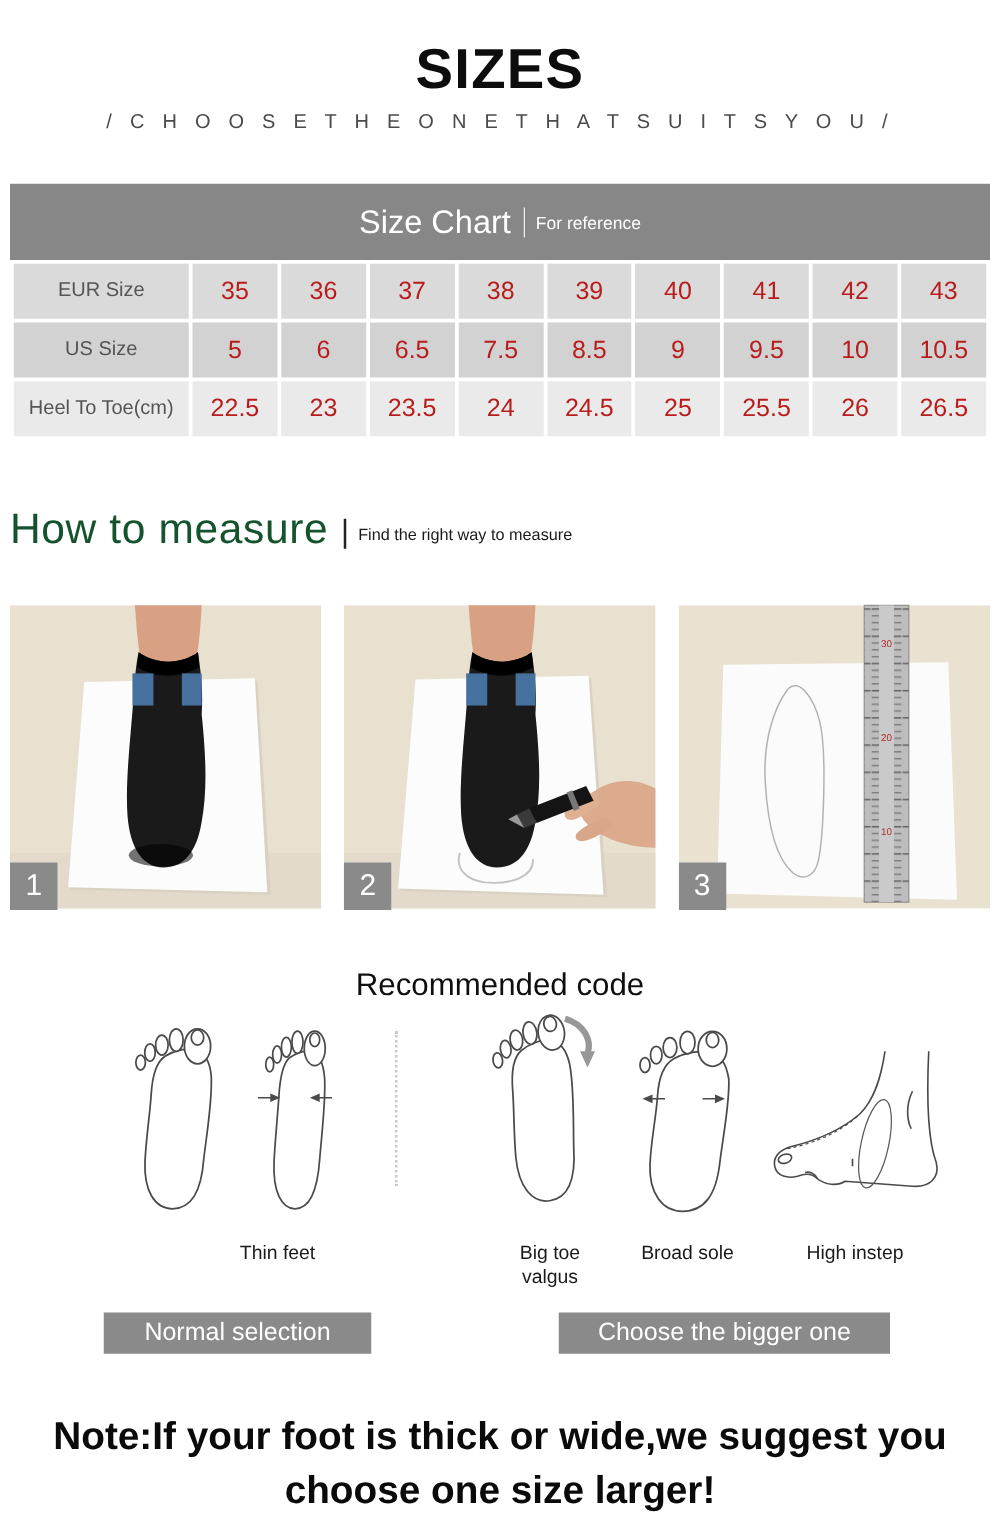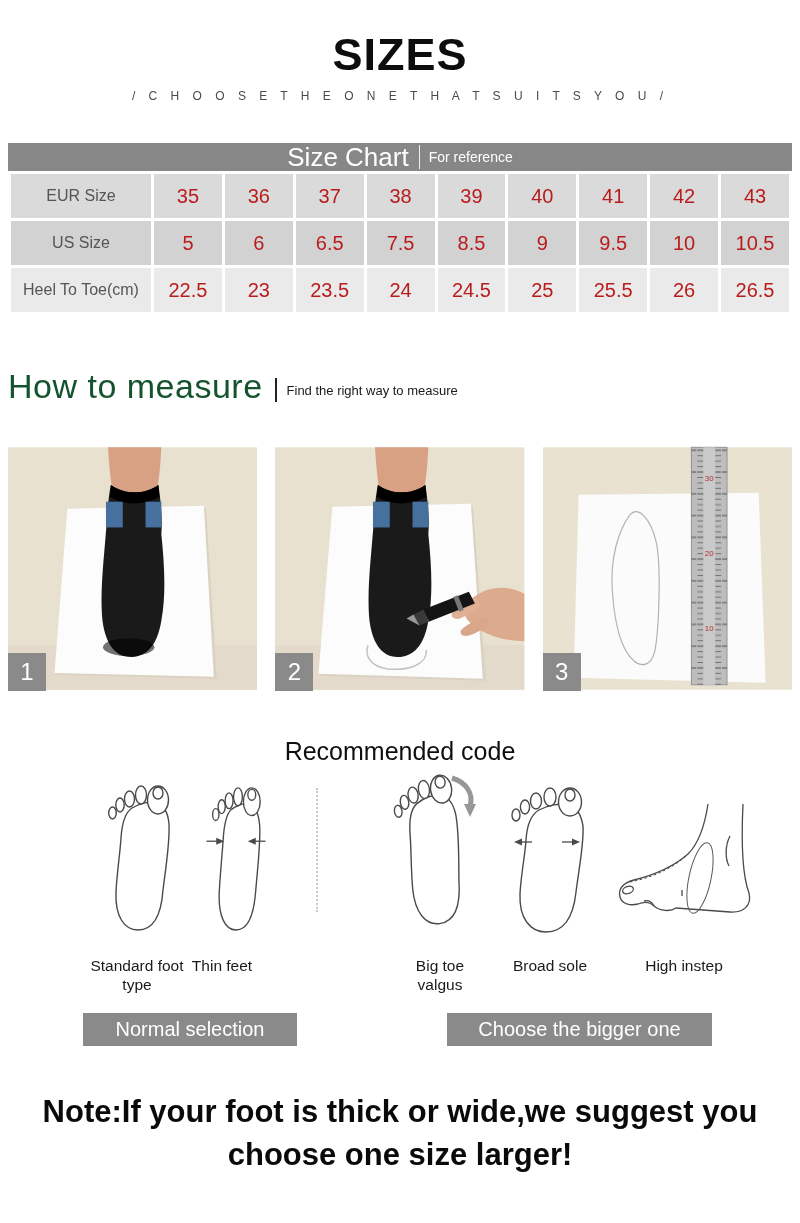--- a/index.html
+++ b/index.html
@@ -7,26 +7,26 @@
   body {
     height: 1223px;
     overflow: hidden;
     font-family: "Liberation Sans", sans-serif;
     color: #111;
   }
 
   
   .hero { padding-top: 32px; text-align: center; }
   .hero-title { font-size: 45px; font-weight: bold; letter-spacing: 1px; color: #0d0d0d; line-height: 1; }
-  .hero-sub { margin-top: 12px; font-size: 12px; letter-spacing: 5px; color: #4a4a4a; }
+  .hero-sub { margin-top: 12px; font-size: 16px; letter-spacing: 5px; color: #4a4a4a; }
 
   
   .chart { margin: 40px 8px 0; }
   .chart-head {
-    height: 28px; background: #878787;
+    height: 61px; background: #878787;
     display: flex; align-items: center; justify-content: center;
   }
   .chart-title { color: #fff; font-size: 26px; }
   .chart-divider { width: 1px; height: 24px; background: #f0f0f0; margin: 0 9px 0 10px; }
   .chart-ref { color: #fff; font-size: 14px; }
   table.sizes {
     width: 100%; table-layout: fixed;
     border-collapse: separate; border-spacing: 3px;
     background: #fff; margin-top: 0;
   }
@@ -312,21 +312,20 @@
     <svg class="svg-instep" viewBox="0 0 160 118">
       <path class="line-thin" d="M96,2 C93,22 88,40 76,52 C60,66 38,74 22,78 C10,81 6,88 8,95 C10,102 18,104 26,102 C31,100 37,99 42,104 C48,109 58,110 64,106 L118,110 C132,111 140,103 137,91 C131,75 129,44 131,2"></path>
       <path class="line-thin" d="M42,104 C40,100 36,98 32,99"></path>
       <ellipse class="line-thin" cx="16" cy="88" rx="5.5" ry="3.5" transform="rotate(-18 16 88)"></ellipse>
       <path class="line-thin" d="M118,34 C113,44 113,56 117,64"></path>
       <path d="M74,54 C58,68 38,76 18,80" fill="none" stroke="#4a4a4a" stroke-width="1" stroke-dasharray="2.5,2.5"></path>
       <ellipse cx="88" cy="76" rx="11" ry="36" transform="rotate(12 88 76)" fill="none" stroke="#5a5a5a" stroke-width="1"></ellipse>
       <line class="line-thin" x1="70" y1="88" x2="70" y2="94"></line>
     </svg>
 
-    <div class="foot-label lab-standard">Standard foot type</div>
     <div class="foot-label lab-thin">Thin feet</div>
     <div class="foot-label lab-valgus">Big toe valgus</div>
     <div class="foot-label lab-broad">Broad sole</div>
     <div class="foot-label lab-instep">High instep</div>
   </section>
 
   <div class="bars">
     <div class="bar bar-left">Normal selection</div>
     <div class="bar bar-right">Choose the bigger one</div>
   </div>

